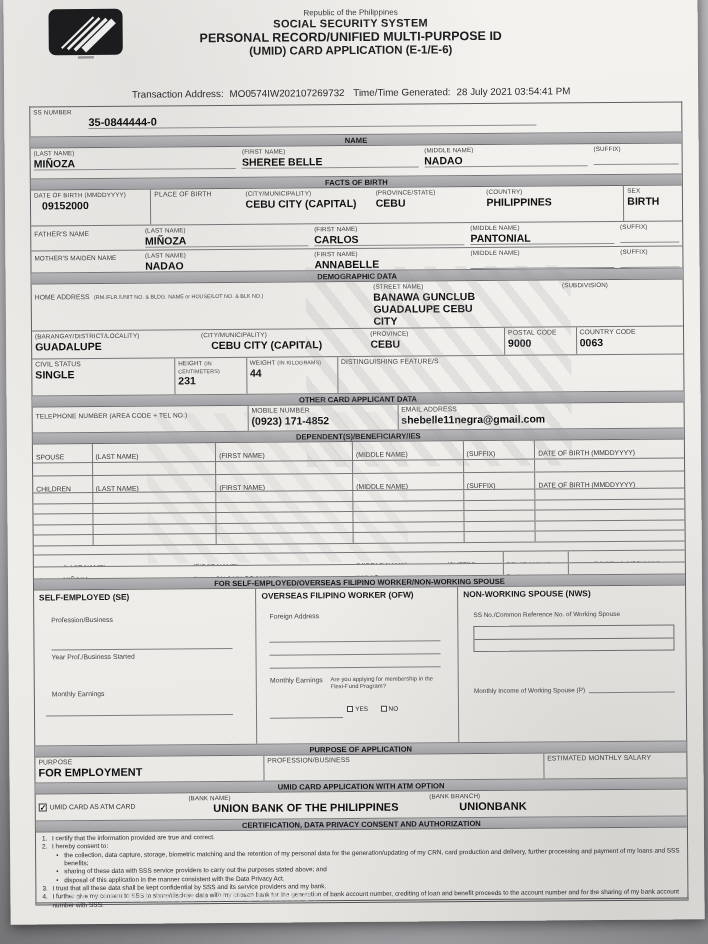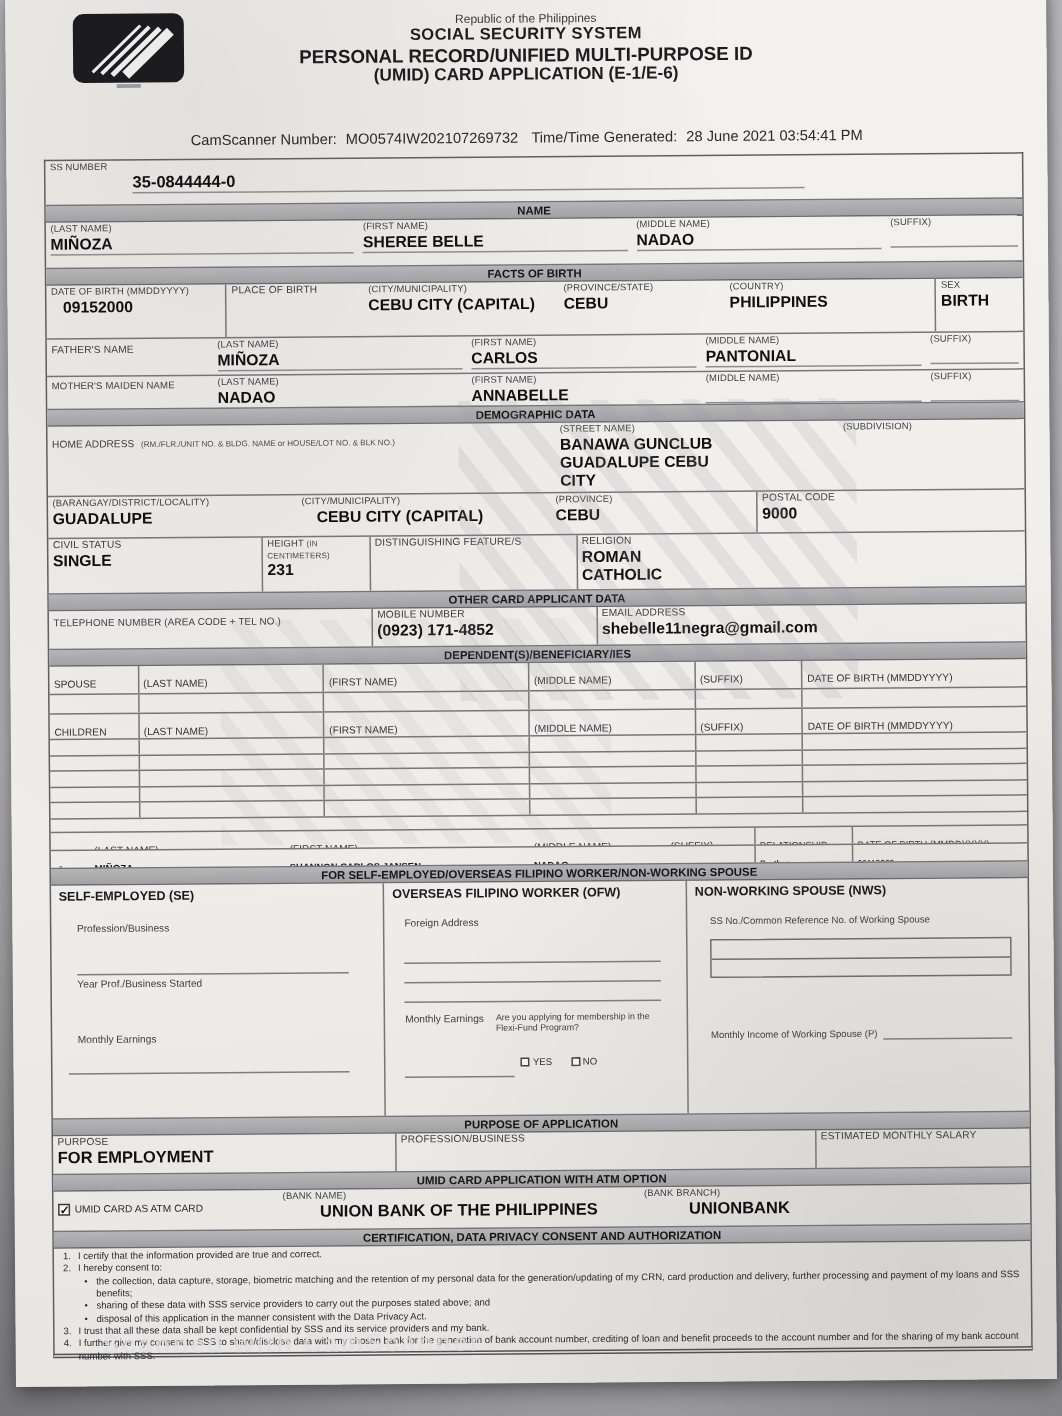--- a/index.html
+++ b/index.html
@@ -115,22 +115,22 @@
   </div>
 
   <div class="head">
     <div class="h-republic">Republic of the Philippines</div>
     <div class="h-agency">SOCIAL SECURITY SYSTEM</div>
     <div class="h-title1">PERSONAL RECORD/UNIFIED MULTI-PURPOSE ID</div>
     <div class="h-title2">(UMID) CARD APPLICATION (E-1/E-6)</div>
   </div>
 
   <div class="txline">
-    <span>CamScanner Number:</span><span>MO0574IW202107269732</span>
-    <span>Time/Time Generated:</span><span>28 June 2021 03:54:41 PM</span>
+    <span>Transaction Address:</span><span>MO0574IW202107269732</span>
+    <span>Time/Time Generated:</span><span>28 July 2021 03:54:41 PM</span>
   </div>
 
   <div class="form">
 
     <div class="row r-ss">
       <div class="cell" style="width:100%">
         <span class="lbl">SS NUMBER</span>
         <span class="val ss-val">35-0844444-0</span>
       </div>
     </div>
@@ -252,38 +252,42 @@
         <span class="val" style="margin-left:10px">CEBU CITY (CAPITAL)</span>
       </div>
       <div class="cell" style="width:21%">
         <span class="lbl">(PROVINCE)</span>
         <span class="val">CEBU</span>
       </div>
       <div class="cell bl" style="width:11%">
         <span class="lbl" style="font-size:6.8px">POSTAL CODE</span>
         <span class="val">9000</span>
       </div>
+      <div class="cell bl" style="width:16.5%">
+        <span class="lbl" style="font-size:6.8px">COUNTRY CODE</span>
+        <span class="val">0063</span>
+      </div>
     </div>
 
     <div class="row r-civil">
       <div class="cell" style="width:21.8%">
         <span class="lbl" style="font-size:6.8px">CIVIL STATUS</span>
         <span class="val">SINGLE</span>
       </div>
       <div class="cell bl" style="width:11%">
         <span class="lbl"><span>HEIGHT</span> <span class="sublbl">(IN CENTIMETERS)</span></span>
         <span class="val">231</span>
       </div>
+      <div class="cell bl" style="width:14%">
+        <span class="lbl"><span>WEIGHT</span> <span class="sublbl">(IN KILOGRAMS)</span></span>
+        <span class="val">44</span>
+      </div>
       <div class="cell bl" style="width:21.2%">
         <span class="lbl" style="font-size:6.8px">DISTINGUISHING FEATURE/S</span>
         <span class="val"></span>
-      </div>
-      <div class="cell bl" style="width:19%">
-        <span class="lbl" style="font-size:6.8px">RELIGION</span>
-        <span class="val" style="width:70px">ROMAN CATHOLIC</span>
       </div>
     </div>
 
     <div class="bar">OTHER CARD APPLICANT DATA</div>
     <div class="row r-phone">
       <div class="cell" style="width:33%">
         <span class="lbl" style="font-size:6.6px;margin-top:4px">TELEPHONE NUMBER (AREA CODE + TEL NO.)</span>
         <span class="val"></span>
       </div>
       <div class="cell bl" style="width:23%">

